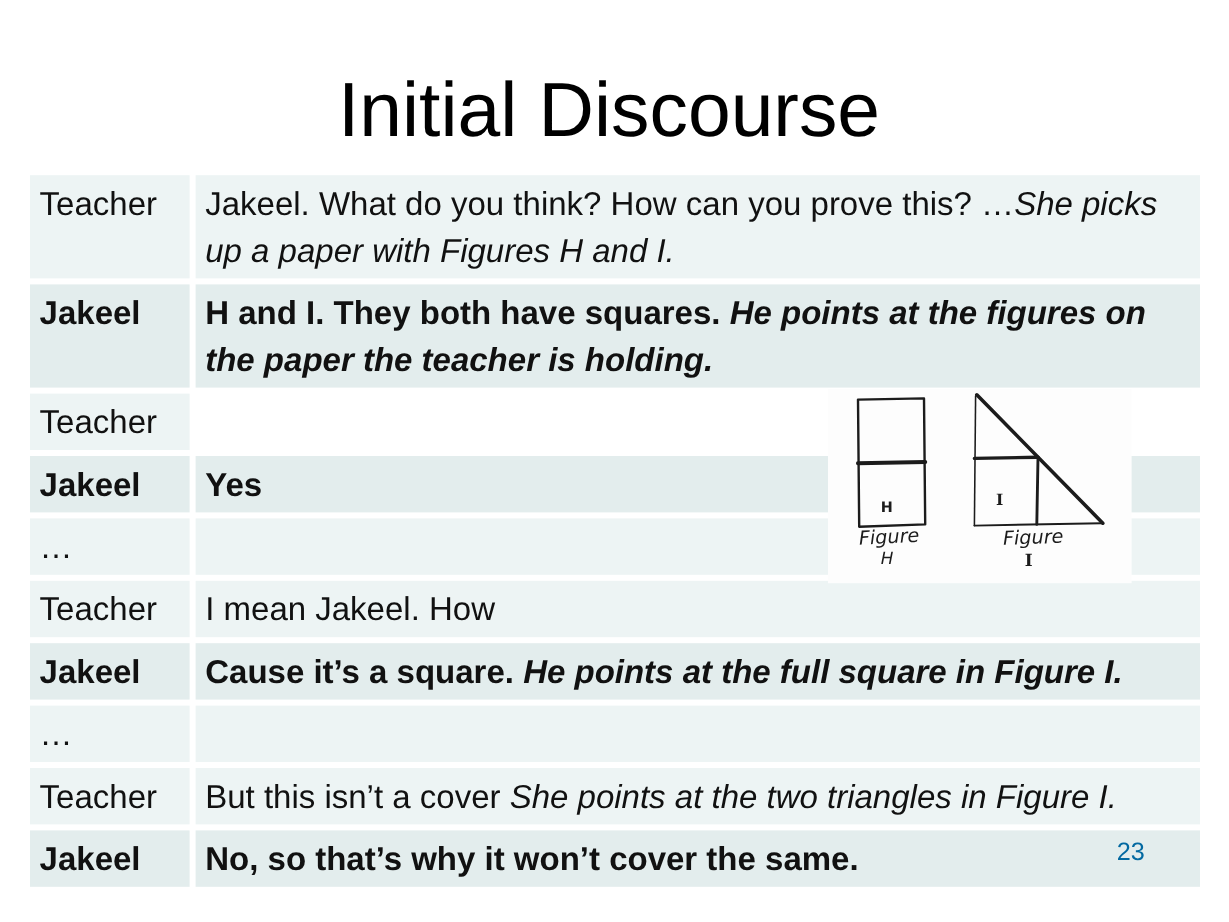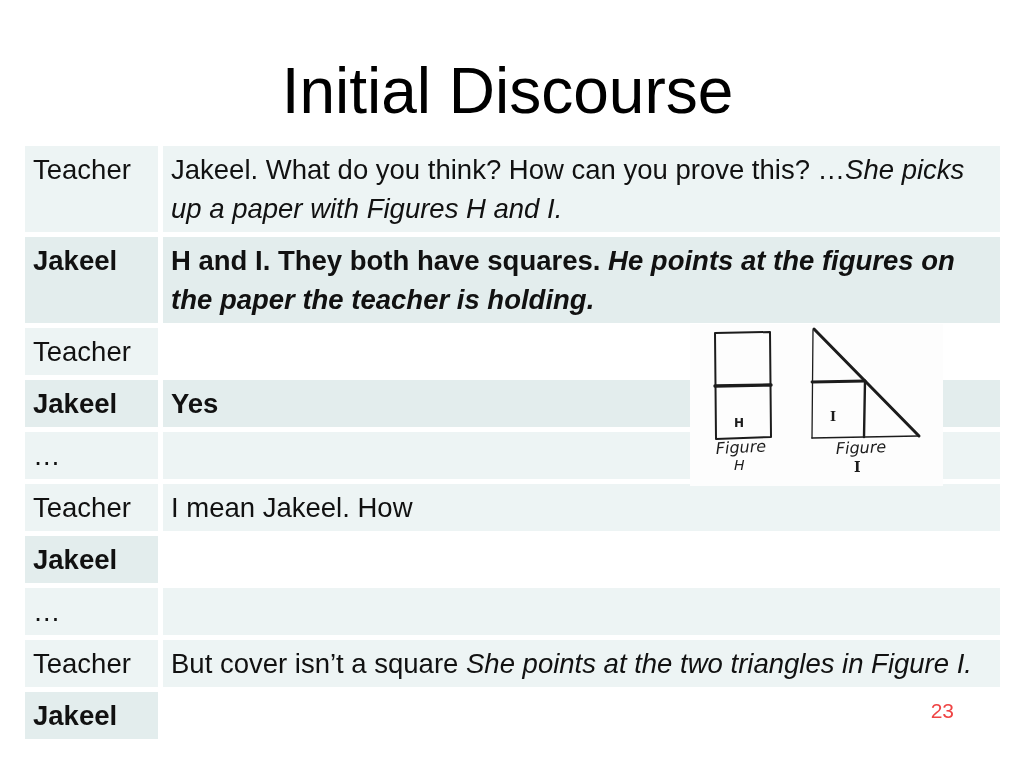--- a/index.html
+++ b/index.html
@@ -46,21 +46,21 @@
     left:690px;top:324px;width:253px;height:162px;
     background:#fdfdfd;
     z-index:5;
   }
   .figure-box svg{display:block;width:253px;height:162px;}
   .page-number{
     position:absolute;
     top:699px;right:61px;
     font-size:21px;
     z-index:6;
-    color:#ef4444;
+    color:#0369a1;
   }
 </style>
 </head>
 <body>
 
 <div class="slide">
 
   <h1 class="title">Initial Discourse</h1>
 
   <div class="dialogue">
@@ -89,34 +89,36 @@
       <div class="cell utterance"><span></span><span class="it"></span></div>
     </div>
 
     <div class="row">
       <div class="cell speaker">Teacher</div>
       <div class="cell utterance"><span>I mean Jakeel. How</span><span class="it"></span></div>
     </div>
 
     <div class="row dark">
       <div class="cell speaker">Jakeel</div>
+      <div class="cell utterance"><span>Cause it’s a square. </span><span class="it">He points at the full square in Figure I.</span></div>
     </div>
 
     <div class="row">
       <div class="cell speaker">…</div>
       <div class="cell utterance"><span></span><span class="it"></span></div>
     </div>
 
     <div class="row">
       <div class="cell speaker">Teacher</div>
-      <div class="cell utterance"><span>But cover isn’t a square </span><span class="it">She points at the two triangles in Figure I.</span></div>
+      <div class="cell utterance"><span>But this isn’t a cover </span><span class="it">She points at the two triangles in Figure I.</span></div>
     </div>
 
     <div class="row dark">
       <div class="cell speaker">Jakeel</div>
+      <div class="cell utterance"><span>No, so that’s why it won’t cover the same.</span><span class="it"></span></div>
     </div>
 
   </div>
 
   <div class="figure-box">
     <svg viewBox="0 0 253 162" xmlns="http://www.w3.org/2000/svg">
 
       <g stroke="#1c1c1c" fill="none" stroke-linecap="round" stroke-linejoin="round">
         <path d="M25,9 L80,8 L81,113 L26,115 Z" stroke-width="2"></path>
         <path d="M25,62 L81,61" stroke-width="3.4"></path>

